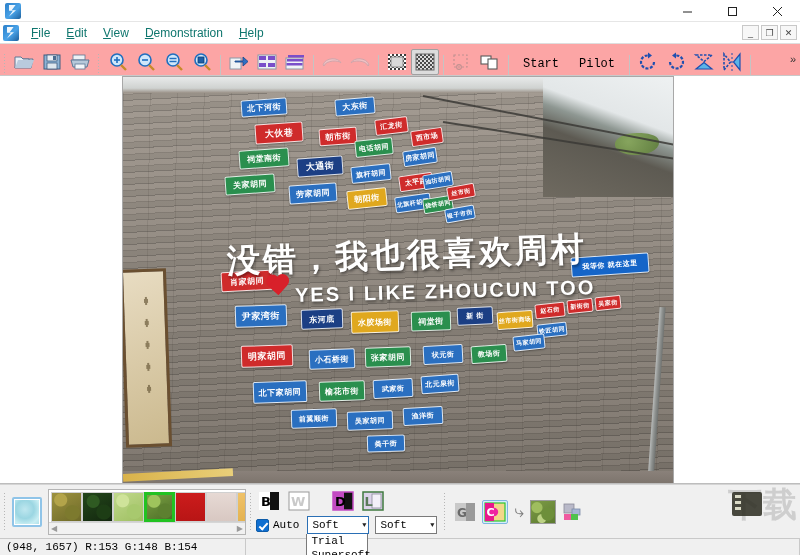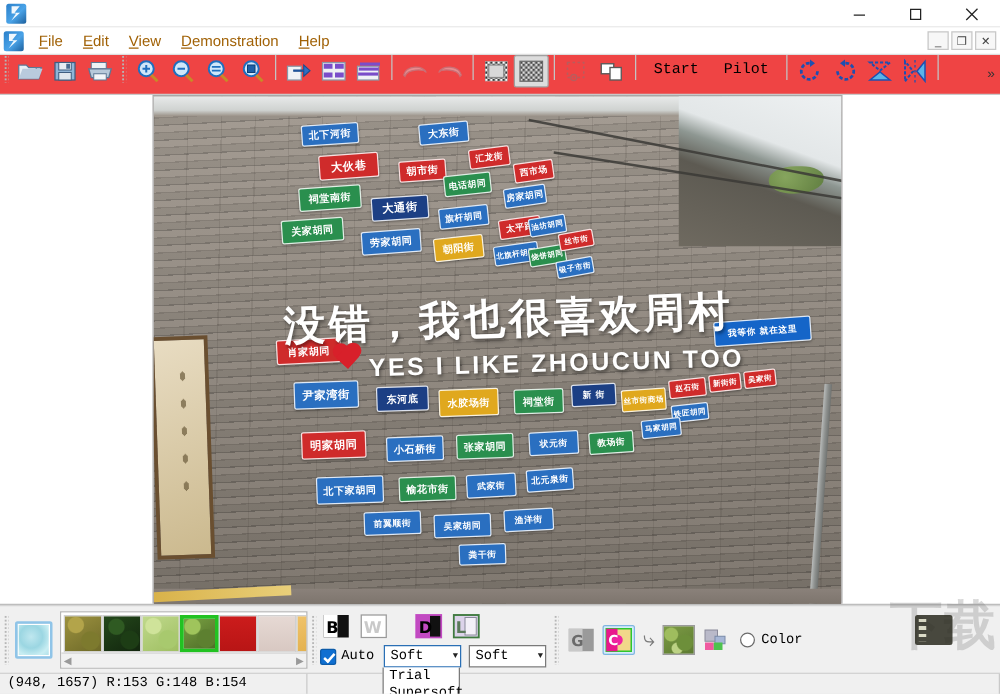--- a/index.html
+++ b/index.html
@@ -67,41 +67,41 @@
     border-radius: 2px; position: relative;
   }
   .menu-icon::after {
     content: "";
     position: absolute; left: 4px; top: 2px;
     width: 7px; height: 12px; background: #fff;
     clip-path: polygon(0 0,100% 0,38% 48%,100% 48%,0 100%,55% 52%,0 52%);
     opacity: .92;
   }
   .menu-item {
-    font-size: 12px; color: #a16207; padding: 2px 8px; cursor: default;
+    font-size: 12px; color: #0f766e; padding: 2px 8px; cursor: default;
     font-family: "Liberation Sans", sans-serif;
   }
   .menu-item u { text-decoration: underline; }
   .mdi-ctrls {
     position: absolute; right: 3px; top: 3px;
     display: flex; gap: 2px;
   }
   .mdi-btn {
     width: 17px; height: 15px;
     border: 1px solid #c8c8c8; background: #f7f7f7;
     font-size: 9px; color: #444;
     display: flex; align-items: center; justify-content: center;
     cursor: default;
   }
 
   
   .toolbar {
     height: 32px; flex: 0 0 32px;
-    background: #ef4444;
-    display: flex; align-items: flex-start;
+    background: #fca5a5;
+    display: flex; align-items: flex-end;
     border-bottom: 1px solid #c9c9c9;
     position: relative;
   }
   .grip {
     width: 4px; height: 22px; margin: 0 3px;
     background-image: radial-gradient(#b6b6b6 1px, transparent 1px);
     background-size: 3px 3px;
     flex: 0 0 4px;
   }
   .tsep { width: 1px; height: 20px; background: #c4c4c4; margin: 0 4px; flex: 0 0 1px; }
@@ -379,21 +379,21 @@
     white-space: nowrap;
   }
   .status-cell.grow { flex: 1 1 auto; }
 
   
   .wm {
     position: absolute; right: 2px; bottom: 10px;
     pointer-events: none; user-select: none;
     font-family: "DejaVu Sans", sans-serif;
     color: rgba(120,120,120,.28);
-    font-size: 42px; font-weight: bold; letter-spacing: 1px;
+    font-size: 34px; font-weight: bold; letter-spacing: 1px;
     white-space: nowrap;
   }
   .wm-badge {
     position: absolute; right: 38px; bottom: 22px;
     width: 30px; height: 24px; pointer-events: none;
     background: #2b2b20; border-radius: 2px; opacity: .85;
   }
   .wm-badge::before {
     content: ""; position: absolute; left: 3px; top: 3px;
     width: 6px; height: 18px;
@@ -794,24 +794,20 @@
         <svg width="22" height="20" viewBox="0 0 22 20">
           <rect x="2" y="2" width="10" height="9" fill="#b9b9c9" stroke="#8a8a9a" stroke-width="0.8"></rect>
           <rect x="10" y="7" width="8" height="6" fill="#a6b6d6" stroke="#7a8aa8" stroke-width="0.8"></rect>
           <rect x="2" y="12" width="7" height="6" fill="#ef5aa0"></rect>
           <rect x="9" y="12" width="7" height="6" fill="#4ec24e"></rect>
         </svg>
       </div>
     </div>
 
     <div class="radios">
-      <div class="radio-row">
-        <span class="radio"></span>
-        <span class="lbl">Color</span>
-      </div>
     </div>
 
     <div class="wm">下载</div>
     <div class="wm-badge"></div>
   </div>
 
   <div class="statusbar">
     <div class="status-cell" style="width:246px;">(948,  1657) R:153 G:148 B:154</div>
     <div class="status-cell grow"></div>
   </div>

